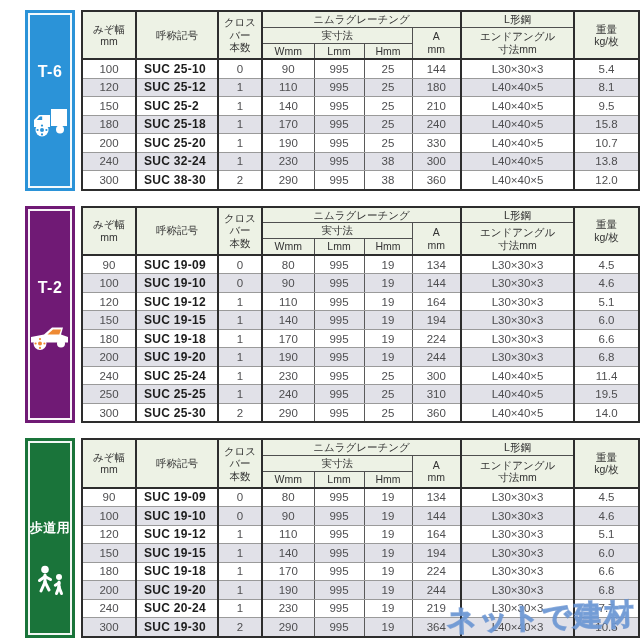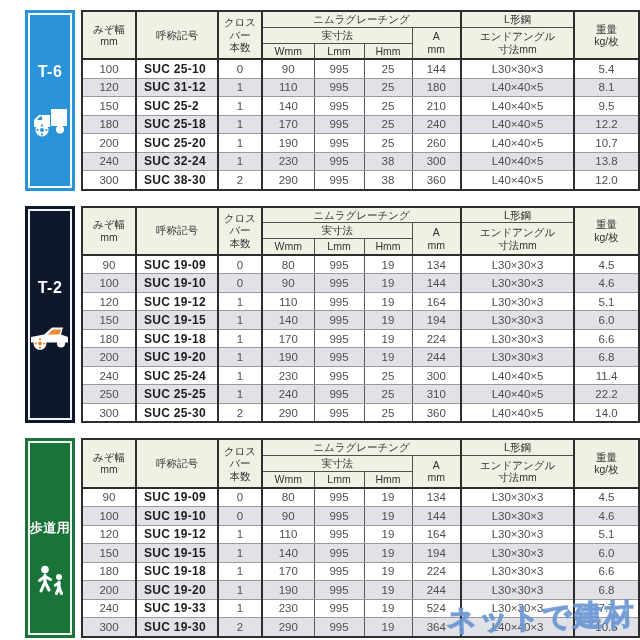--- a/index.html
+++ b/index.html
@@ -178,21 +178,21 @@
               <td class="c2 bl2">0</td>
               <td class="c3 bl2">90</td>
               <td class="c4">995</td>
               <td class="c5">25</td>
               <td class="c6">144</td>
               <td class="c7 bl2">L30×30×3</td>
               <td class="c8 bl2">5.4</td>
             </tr>
             <tr class="alt">
               <td class="c0">120</td>
-              <td class="c1 bl2">SUC 31-12</td>
+              <td class="c1 bl2">SUC 25-12</td>
               <td class="c2 bl2">1</td>
               <td class="c3 bl2">110</td>
               <td class="c4">995</td>
               <td class="c5">25</td>
               <td class="c6">180</td>
               <td class="c7 bl2">L40×40×5</td>
               <td class="c8 bl2">8.1</td>
             </tr>
             <tr>
               <td class="c0">150</td>
@@ -207,30 +207,30 @@
             </tr>
             <tr class="alt">
               <td class="c0">180</td>
               <td class="c1 bl2">SUC 25-18</td>
               <td class="c2 bl2">1</td>
               <td class="c3 bl2">170</td>
               <td class="c4">995</td>
               <td class="c5">25</td>
               <td class="c6">240</td>
               <td class="c7 bl2">L40×40×5</td>
-              <td class="c8 bl2">12.2</td>
+              <td class="c8 bl2">15.8</td>
             </tr>
             <tr>
               <td class="c0">200</td>
               <td class="c1 bl2">SUC 25-20</td>
               <td class="c2 bl2">1</td>
               <td class="c3 bl2">190</td>
               <td class="c4">995</td>
               <td class="c5">25</td>
-              <td class="c6">260</td>
+              <td class="c6">330</td>
               <td class="c7 bl2">L40×40×5</td>
               <td class="c8 bl2">10.7</td>
             </tr>
             <tr class="alt">
               <td class="c0">240</td>
               <td class="c1 bl2">SUC 32-24</td>
               <td class="c2 bl2">1</td>
               <td class="c3 bl2">230</td>
               <td class="c4">995</td>
               <td class="c5">38</td>
@@ -247,21 +247,21 @@
               <td class="c5">38</td>
               <td class="c6">360</td>
               <td class="c7 bl2">L40×40×5</td>
               <td class="c8 bl2">12.0</td>
             </tr>
           </tbody>
     </table>
   </section>
 
   <section class="section">
-    <div class="badge" style="background: #0f172a; --bc: #ee8a33;">
+    <div class="badge" style="background: #701a75; --bc: #ee8a33;">
       <div class="badge-inner">
         <div class="badge-label">T-2</div>
         <div class="badge-icon">
 
           <svg class="icon" width="40" height="27" viewBox="0 0 40 27" style="display: block;">
             <path d="M1 13 L14 10.5 L22 3.5 L33 3.5 L31 10.5 L38 13 L38 18.5 L1 18.5 Z" fill="#ffffff"></path>
             <path d="M23 5.5 L31 5.5 L29.3 10.5 L17.5 10.5 Z" fill="var(--bc)"></path>
             <circle cx="10" cy="19.5" r="6.5" fill="#ffffff"></circle>
             <circle cx="10" cy="19.5" r="2" fill="var(--bc)"></circle>
             <circle cx="10" cy="15.1" r="1.1" fill="var(--bc)"></circle>
@@ -391,21 +391,21 @@
             </tr>
             <tr class="alt">
               <td class="c0">250</td>
               <td class="c1 bl2">SUC 25-25</td>
               <td class="c2 bl2">1</td>
               <td class="c3 bl2">240</td>
               <td class="c4">995</td>
               <td class="c5">25</td>
               <td class="c6">310</td>
               <td class="c7 bl2">L40×40×5</td>
-              <td class="c8 bl2">22.2</td>
+              <td class="c8 bl2">19.5</td>
             </tr>
             <tr>
               <td class="c0">300</td>
               <td class="c1 bl2">SUC 25-30</td>
               <td class="c2 bl2">2</td>
               <td class="c3 bl2">290</td>
               <td class="c4">995</td>
               <td class="c5">25</td>
               <td class="c6">360</td>
               <td class="c7 bl2">L40×40×5</td>
@@ -538,26 +538,26 @@
               <td class="c2 bl2">1</td>
               <td class="c3 bl2">190</td>
               <td class="c4">995</td>
               <td class="c5">19</td>
               <td class="c6">244</td>
               <td class="c7 bl2">L30×30×3</td>
               <td class="c8 bl2">6.8</td>
             </tr>
             <tr>
               <td class="c0">240</td>
-              <td class="c1 bl2">SUC 19-33</td>
+              <td class="c1 bl2">SUC 20-24</td>
               <td class="c2 bl2">1</td>
               <td class="c3 bl2">230</td>
               <td class="c4">995</td>
               <td class="c5">19</td>
-              <td class="c6">524</td>
+              <td class="c6">219</td>
               <td class="c7 bl2">L30×30×3</td>
               <td class="c8 bl2">7.7</td>
             </tr>
             <tr class="alt">
               <td class="c0">300</td>
               <td class="c1 bl2">SUC 19-30</td>
               <td class="c2 bl2">2</td>
               <td class="c3 bl2">290</td>
               <td class="c4">995</td>
               <td class="c5">19</td>

